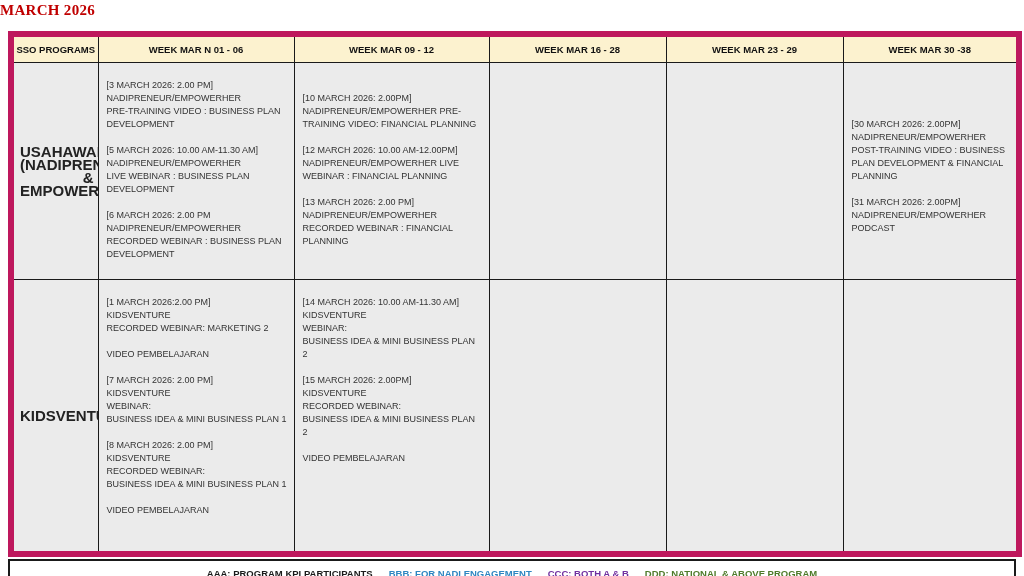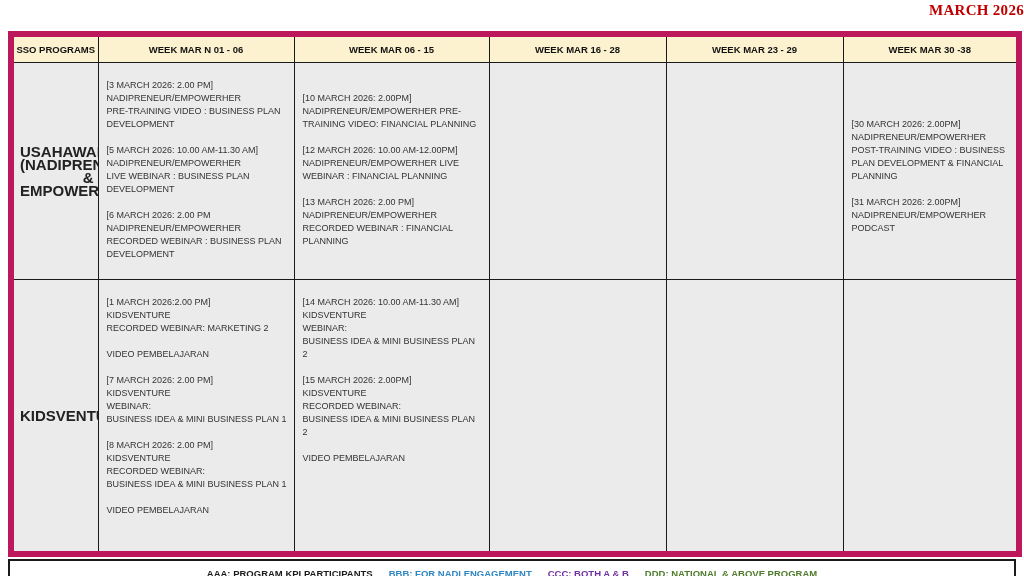--- a/index.html
+++ b/index.html
@@ -10,21 +10,21 @@
   }
   .page{width:1024px;height:576px;position:relative;overflow:hidden;}
 
   .doc-title{
     text-align:center;margin-top:9px;
     font-family:"Liberation Serif","DejaVu Serif",serif;
     font-weight:bold;font-size:20px;letter-spacing:0.3px;
     color:#1F3864;
   }
   .doc-subtitle{
-    text-align:right;margin-top:2px;
+    text-align:left;margin-top:2px;
     font-family:"Liberation Serif","DejaVu Serif",serif;
     font-weight:bold;font-size:15px;letter-spacing:0.3px;
     color:#C00000;
   }
 
   table.schedule{
     border-collapse:collapse;table-layout:fixed;
     margin:12px 8px 0 8px;width:1008px;
     border:6px solid #be185d;
   }
@@ -77,21 +77,21 @@
       <col style="width:196px">
       <col style="width:195px">
       <col style="width:177px">
       <col style="width:177px">
       <col style="width:176px">
     </colgroup>
     <thead>
       <tr class="head-row">
         <th>SSO PROGRAMS</th>
         <th>WEEK MAR N 01 - 06</th>
-        <th>WEEK MAR 06 - 15</th>
+        <th>WEEK MAR 09 - 12</th>
         <th>WEEK MAR 16 - 28</th>
         <th>WEEK MAR 23 - 29</th>
         <th>WEEK MAR 30 -38</th>
       </tr>
     </thead>
     <tbody>
       <tr class="row-1">
         <td class="program-cell">USAHAWAN
 (NADIPRENEUR &amp;
 EMPOWERHER)</td>

